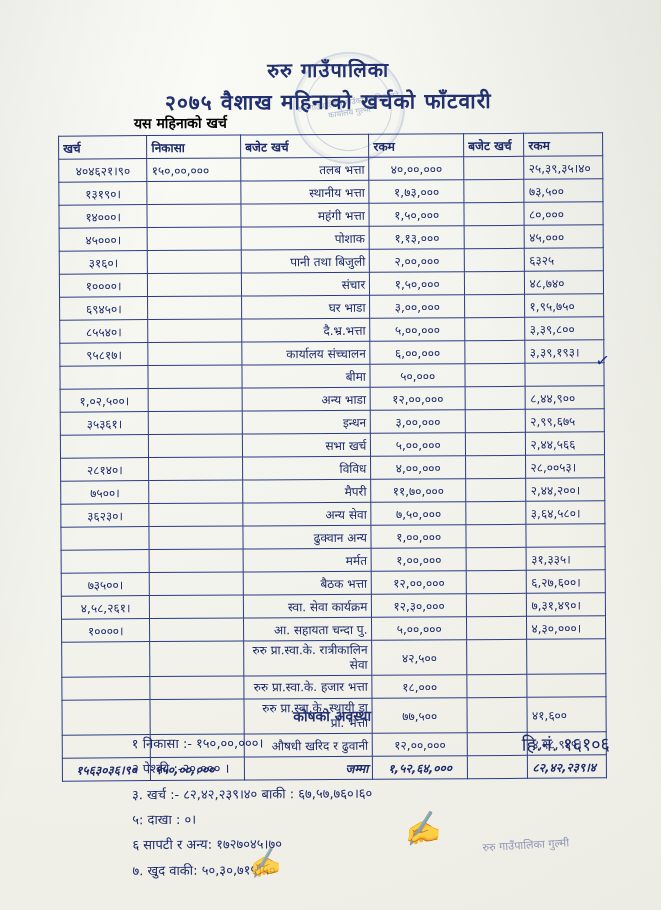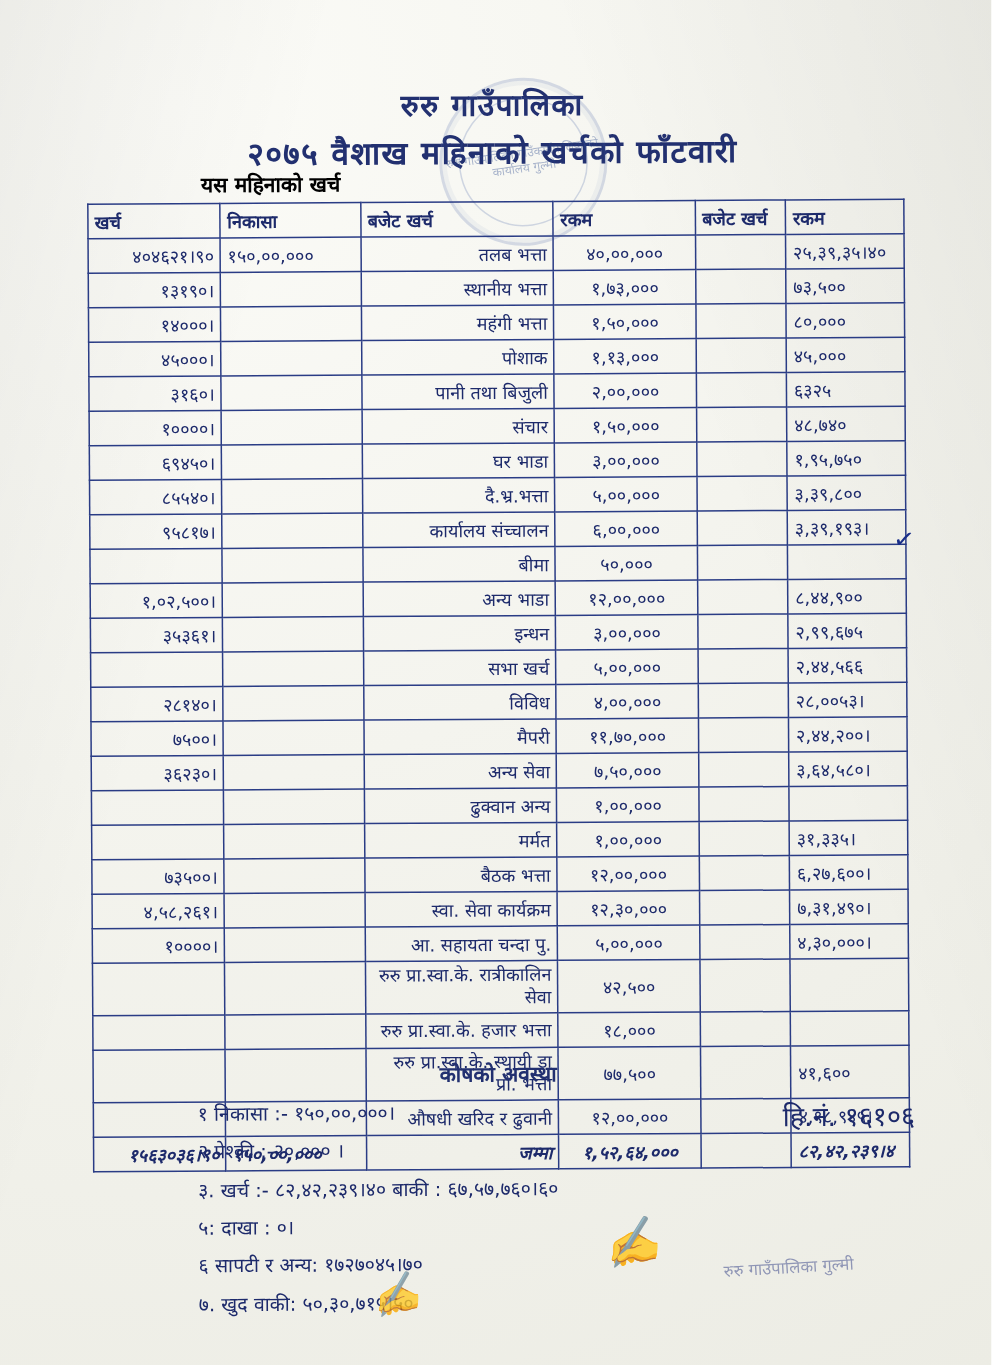--- a/index.html
+++ b/index.html
@@ -110,21 +110,21 @@
     height: 18px;
     vertical-align: middle;
     color: #1d2a6b;
     font-weight: normal;
   }
   table.ledger th {
     font-weight: bold;
     font-size: 12px;
     text-align: left;
   }
-  .c-kharcha  { width: 88px; text-align: right; }
+  .c-kharcha  { width: 88px; text-align: center; }
   .c-nikasa   { width: 92px; text-align: left; }
   .c-budget1  { width: 140px; text-align: right; }
   .c-rakam1   { width: 92px; text-align: center; }
   .c-budget2  { width: 60px; text-align: left; }
   .c-rakam2   { width: 73px; text-align: left; }
   tr.total td { font-weight: bold; font-style: italic; }
 
   .twoline { line-height: 1.25; }
 
   .checkmark {

